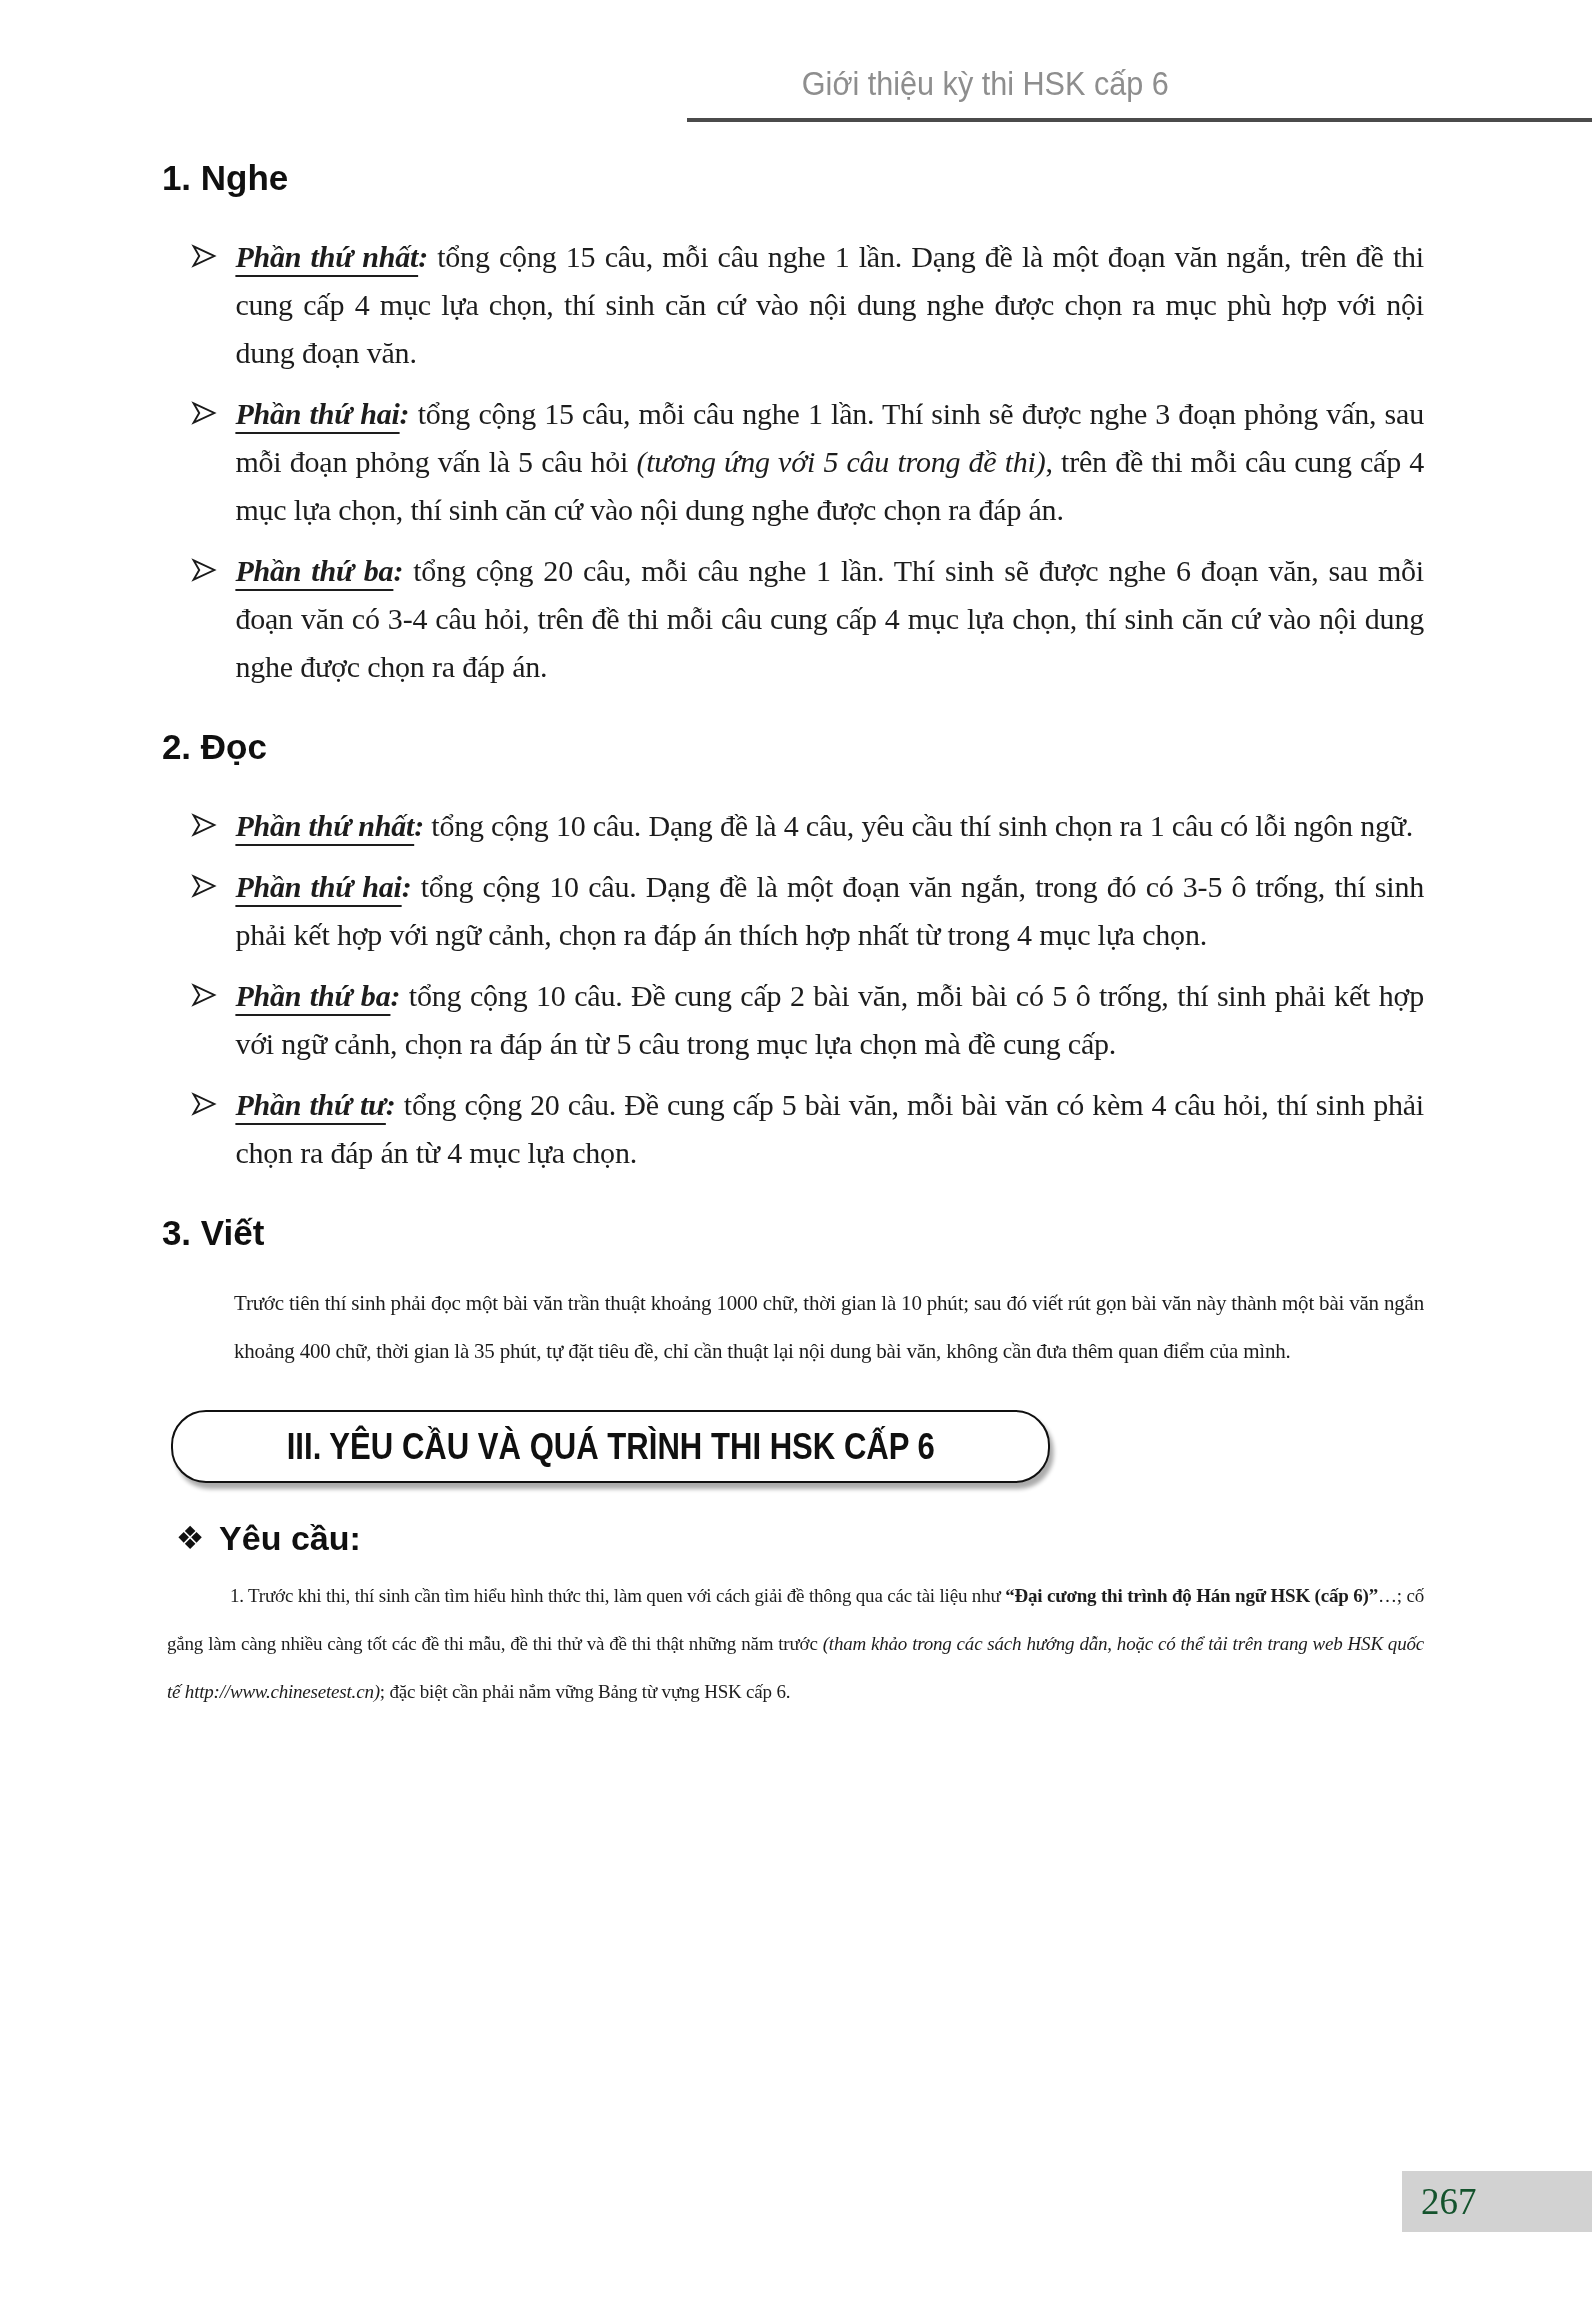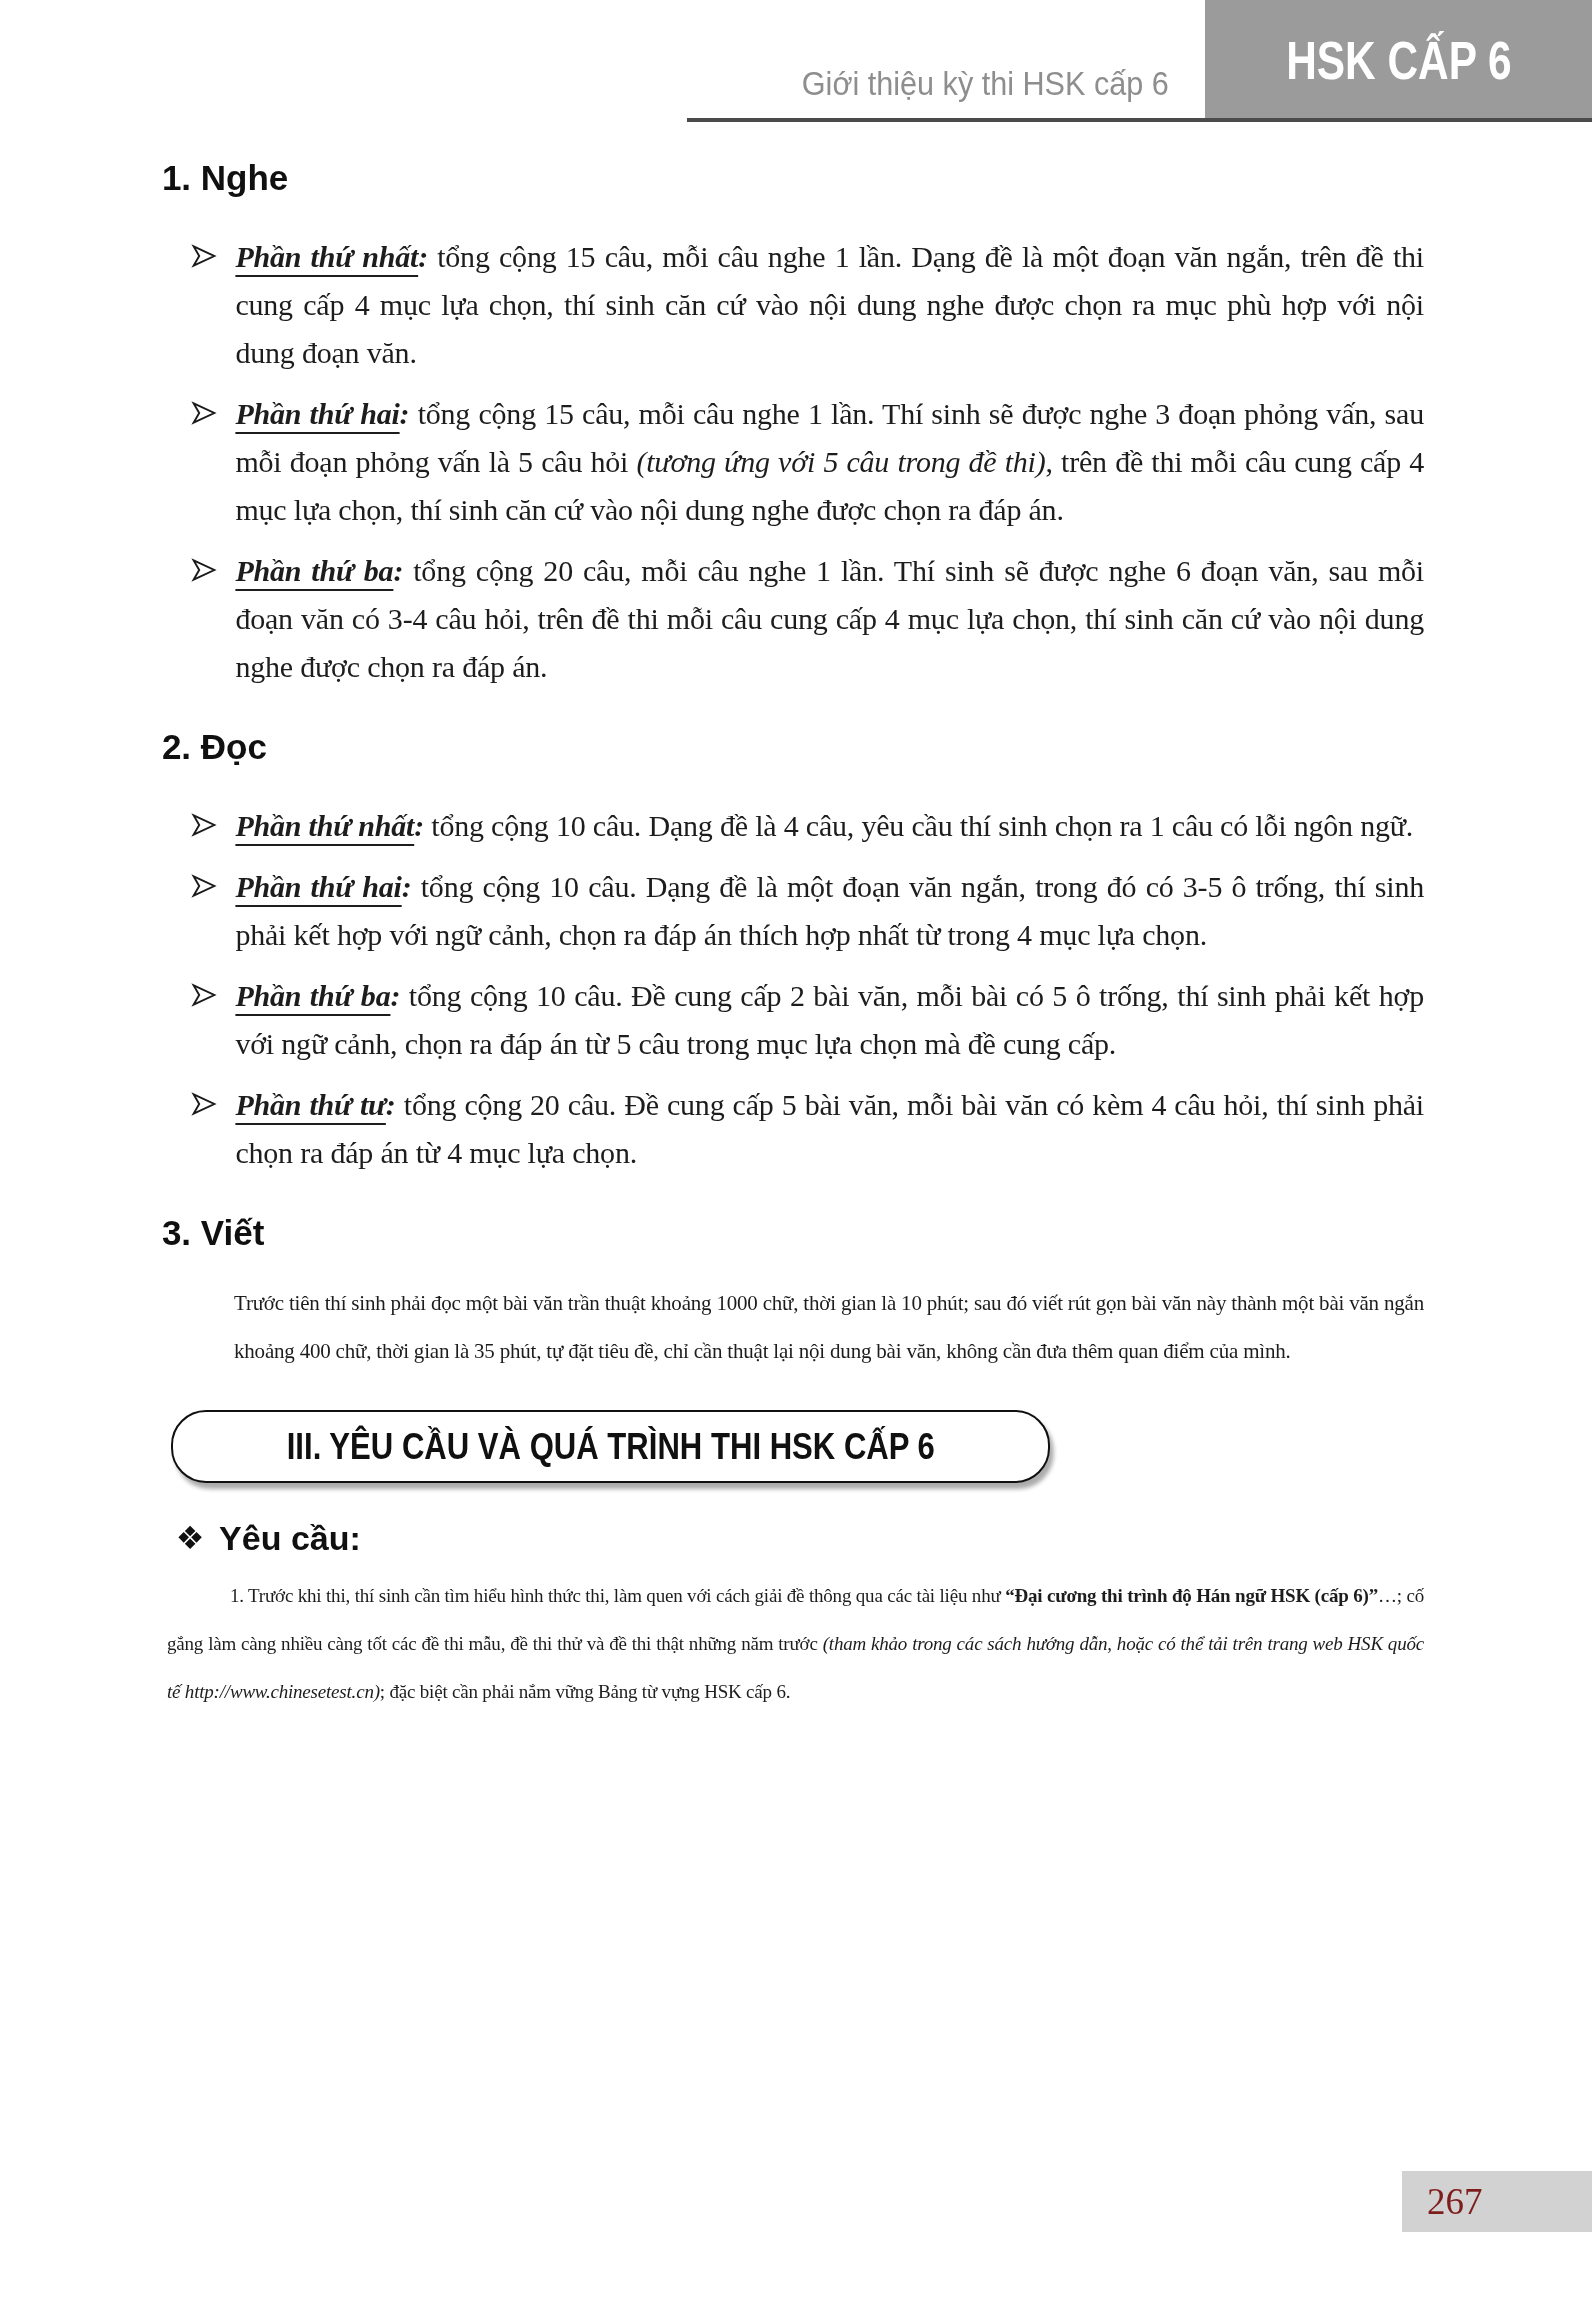--- a/index.html
+++ b/index.html
@@ -104,33 +104,30 @@
   }
 
   .bold   { font-weight:700; }
   .italic { font-style:italic; }
 
   
   .page-number-badge {
     position:absolute; right:0; top:2171px;
     width:190px; height:61px;
     background:#d2d2d2;
-    box-sizing:border-box; padding-left:25px;
-    font-size:37px; line-height:61px; color:#7f1d1d;
+    box-sizing:border-box; padding-left:19px;
+    font-size:37px; line-height:61px; color:#14532d;
   }
 </style>
 </head>
 <body>
 
 <div class="page">
 
   <span class="running-head">Giới thiệu kỳ thi HSK cấp 6</span>
-  <div class="chapter-badge">
-    <span class="condense">HSK CẤP 6</span>
-  </div>
   <div class="header-rule"></div>
 
   <main class="content">
 
     <h2 class="section-heading">1. Nghe</h2>
     <div class="bullets" id="bullets-nghe">
   <div class="bullet">
     <span class="bullet-marker">
       <svg width="28" height="28" viewBox="0 0 38 38" aria-hidden="true">
         <path d="M5 6 L33 19 L5 32 L12.5 19 Z" fill="#ffffff" stroke="#1a1a1a" stroke-width="2.6" stroke-linejoin="miter"></path>

